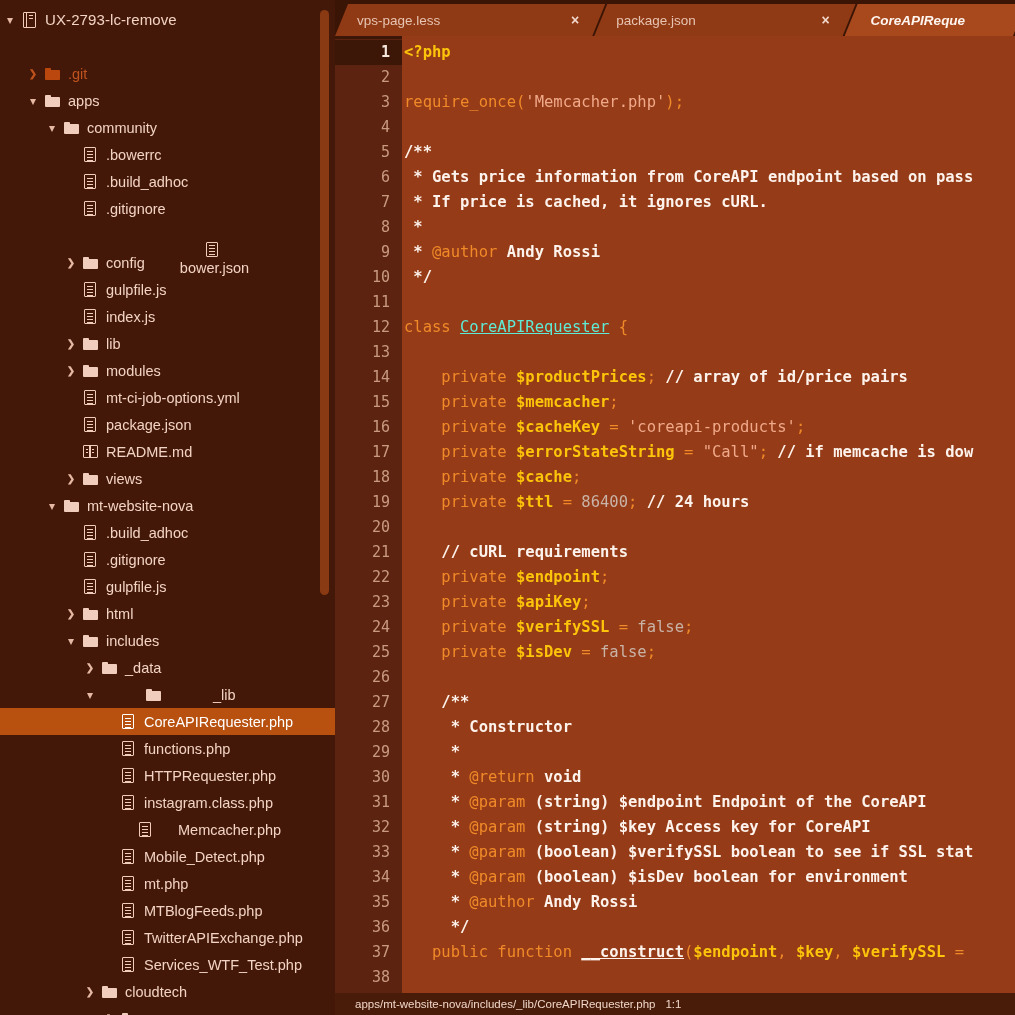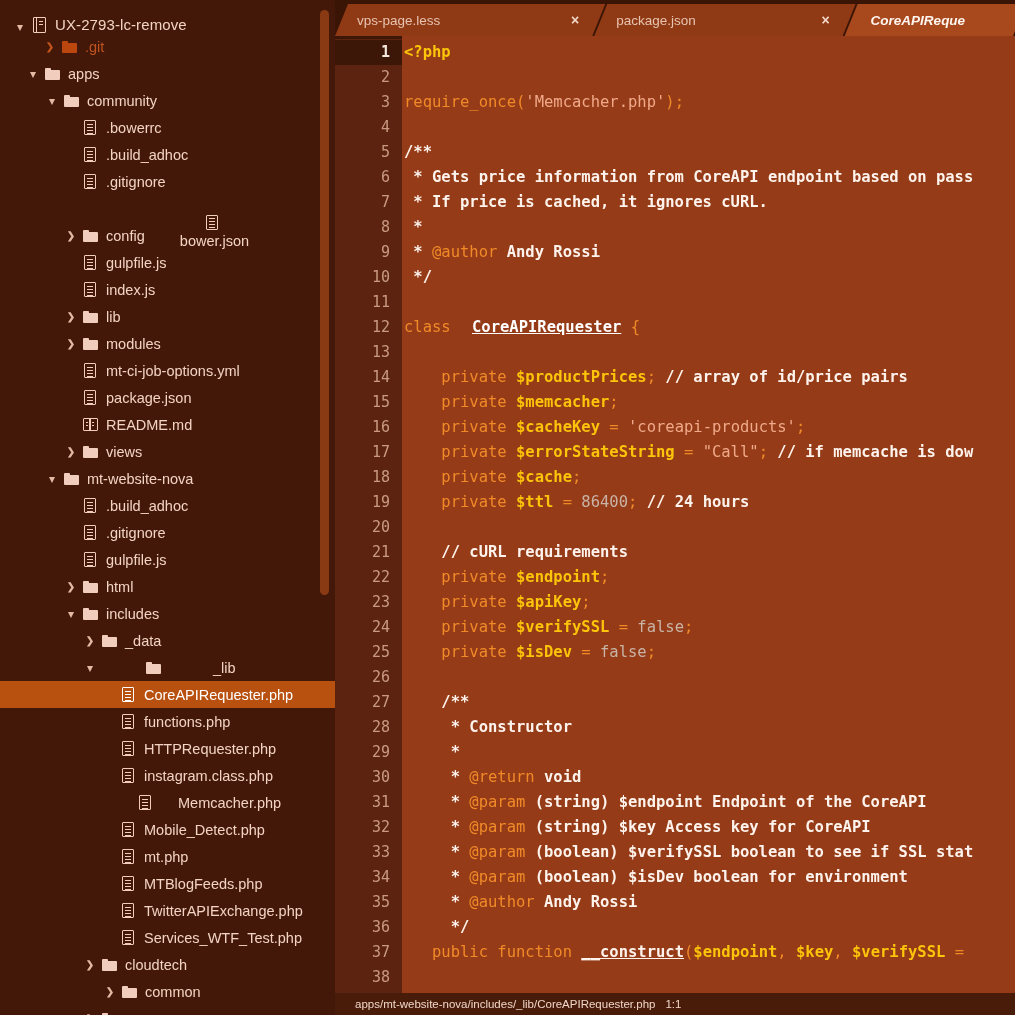--- a/index.html
+++ b/index.html
@@ -191,21 +191,21 @@
     color:#f4e3d8;
   }
   .kw   { color:#f08a29; }
   .var  { color:#fcc40a; font-weight:bold; }
   .str  { color:#f0a98a;text-align:right; }
   .cmt  { color:#fdf3ec; font-weight:bold; }
   .dcm  { color:#fdf3ec; font-weight:bold; }
   .tag  { color:#f08a29; }
   .num  { color:#c9b3a6; }
   .op   { color:#f08a29; }
-  .cls  { color:#ffffff; font-weight:bold; text-decoration:underline;margin-left:12px; }
+  .cls  { color:#5eead4; font-weight:normal; text-decoration:underline; }
   .fn   { color:#fdf3ec; font-weight:bold; text-decoration:underline; }
   .punc { color:#f08a29; }
 
   #statusbar {
     position:absolute; left:0; bottom:0;
     width:100%; height:22px;
     background:#491b09;
     display:flex; align-items:center;
     padding-left:20px;
     font-size:11.5px;
@@ -224,28 +224,28 @@
     z-index:3;
   }
 </style>
 </head>
 <body>
 
 <div id="app">
 
   <div id="sidebar">
     <div class="tree" id="tree">
-        <div class="row" id="root-row" style="padding-left: 12px; align-items: flex-end;">
+        <div class="row" id="root-row" style="padding-left: 2px;">
           <span class="tw open"></span>
           <span class="ico">
             <span class="i-repo"></span>
           </span>
           <span class="label">UX-2793-lc-remove</span>
         </div>
-        <div class="row dim" style="padding-left: 42px;">
+        <div class="row dim" style="padding-left: 25px; margin-top: 27px;">
           <span class="tw closed"></span>
           <span class="ico">
             <span class="i-folder">
               <i class="ftab"></i>
               <i class="fbody"></i>
             </span>
           </span>
           <span class="label">.git</span>
         </div>
         <div class="row" style="padding-left: 25px;">

